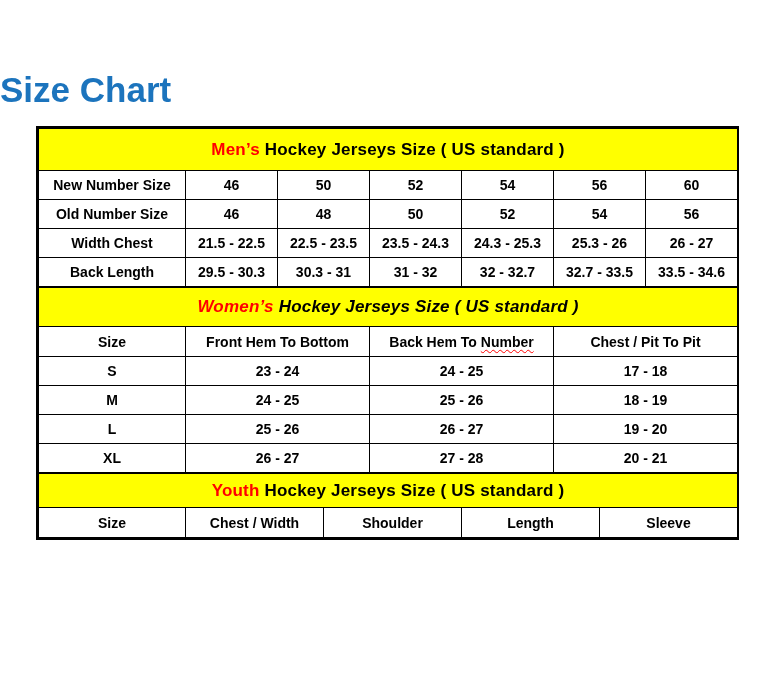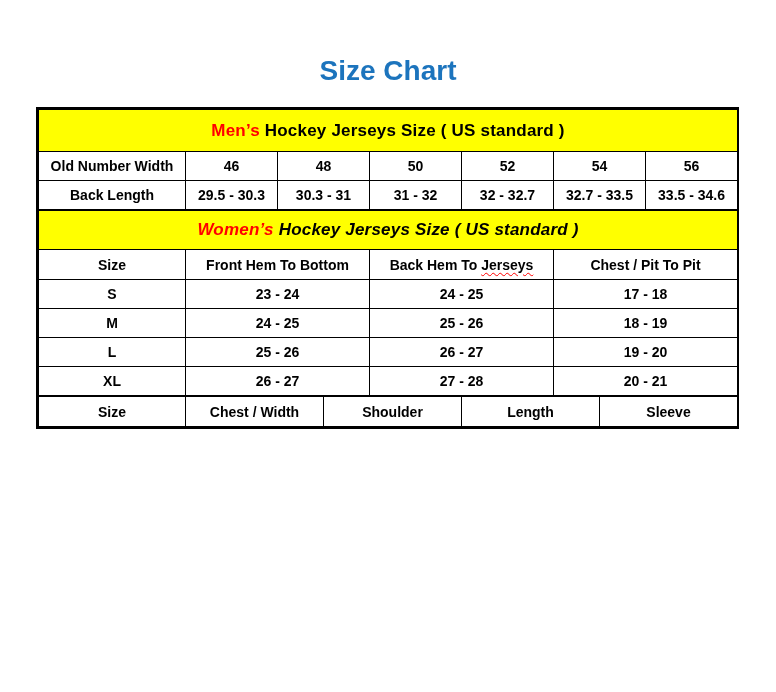--- a/index.html
+++ b/index.html
@@ -4,23 +4,22 @@
 <style>
   html, body { margin: 0; padding: 0; }
   body {
     width: 776px; height: 692px;
     background: #ffffff;
     font-family: "Liberation Sans", sans-serif;
     overflow: hidden;
   }
   .title {
     margin: 0;
-    padding-top: 53px;
-    text-align: center;
-    font-size: 28px;
+    padding-top: 72px;
+    font-size: 35px;
     line-height: 35px;
     font-weight: 700;
     color: var(--title-blue, #1C74BD);
   }
   .chart {
     width: 699px;
     margin: 19px 0 0 36px;
     border: 2px solid var(--border-black, #000);
     box-sizing: content-box;
   }
@@ -78,27 +77,45 @@
           <col class="c5">
           <col class="c6">
         </colgroup>
         <thead>
           <tr>
             <th colspan="7" class="band"><span class="hl">Men’s</span><span> Hockey Jerseys Size ( US standard )</span></th>
           </tr>
         </thead>
         <tbody>
           <tr>
-            <td>Old Number Width</td>
+            <td>New Number Size</td>
+            <td>46</td>
+            <td>50</td>
+            <td>52</td>
+            <td>54</td>
+            <td>56</td>
+            <td>60</td>
+          </tr>
+          <tr>
+            <td>Old Number Size</td>
             <td>46</td>
             <td>48</td>
             <td>50</td>
             <td>52</td>
             <td>54</td>
             <td>56</td>
+          </tr>
+          <tr>
+            <td>Width Chest</td>
+            <td>21.5 - 22.5</td>
+            <td>22.5 - 23.5</td>
+            <td>23.5 - 24.3</td>
+            <td>24.3 - 25.3</td>
+            <td>25.3 - 26</td>
+            <td>26 - 27</td>
           </tr>
           <tr>
             <td>Back Length</td>
             <td>29.5 - 30.3</td>
             <td>30.3 - 31</td>
             <td>31 - 32</td>
             <td>32 - 32.7</td>
             <td>32.7 - 33.5</td>
             <td>33.5 - 34.6</td>
           </tr>
@@ -111,21 +128,21 @@
           <col class="c2">
           <col class="c3">
         </colgroup>
         <thead>
           <tr>
             <th colspan="4" class="band"><span class="hl">Women’s</span><span> Hockey Jerseys Size ( US standard )</span></th>
           </tr>
           <tr class="cols-row">
             <th>Size</th>
             <th>Front Hem To Bottom</th>
-            <th><span>Back Hem To </span><span class="squiggle">Jerseys</span></th>
+            <th><span>Back Hem To </span><span class="squiggle">Number</span></th>
             <th>Chest / Pit To Pit</th>
           </tr>
         </thead>
         <tbody>
           <tr>
             <td>S</td>
             <td>23 - 24</td>
             <td>24 - 25</td>
             <td>17 - 18</td>
           </tr>
@@ -151,20 +168,23 @@
       </table>
       <table class="t-youth">
         <colgroup>
           <col class="c0">
           <col class="c1">
           <col class="c2">
           <col class="c3">
           <col class="c4">
         </colgroup>
         <thead>
+          <tr>
+            <th colspan="5" class="band"><span class="hl">Youth</span><span> Hockey Jerseys Size ( US standard )</span></th>
+          </tr>
           <tr class="cols-row">
             <th>Size</th>
             <th>Chest / Width</th>
             <th>Shoulder</th>
             <th>Length</th>
             <th>Sleeve</th>
           </tr>
         </thead>
         <tbody>
         </tbody>

